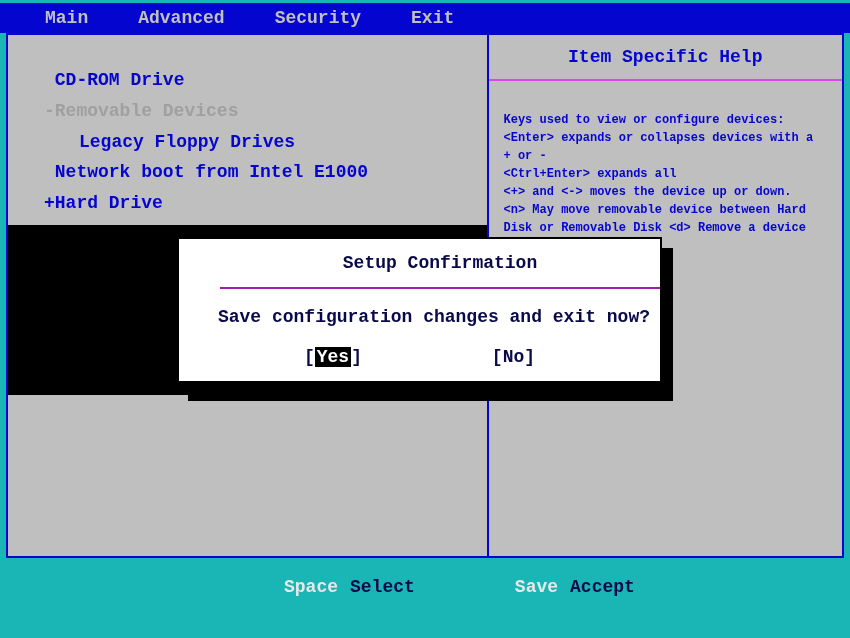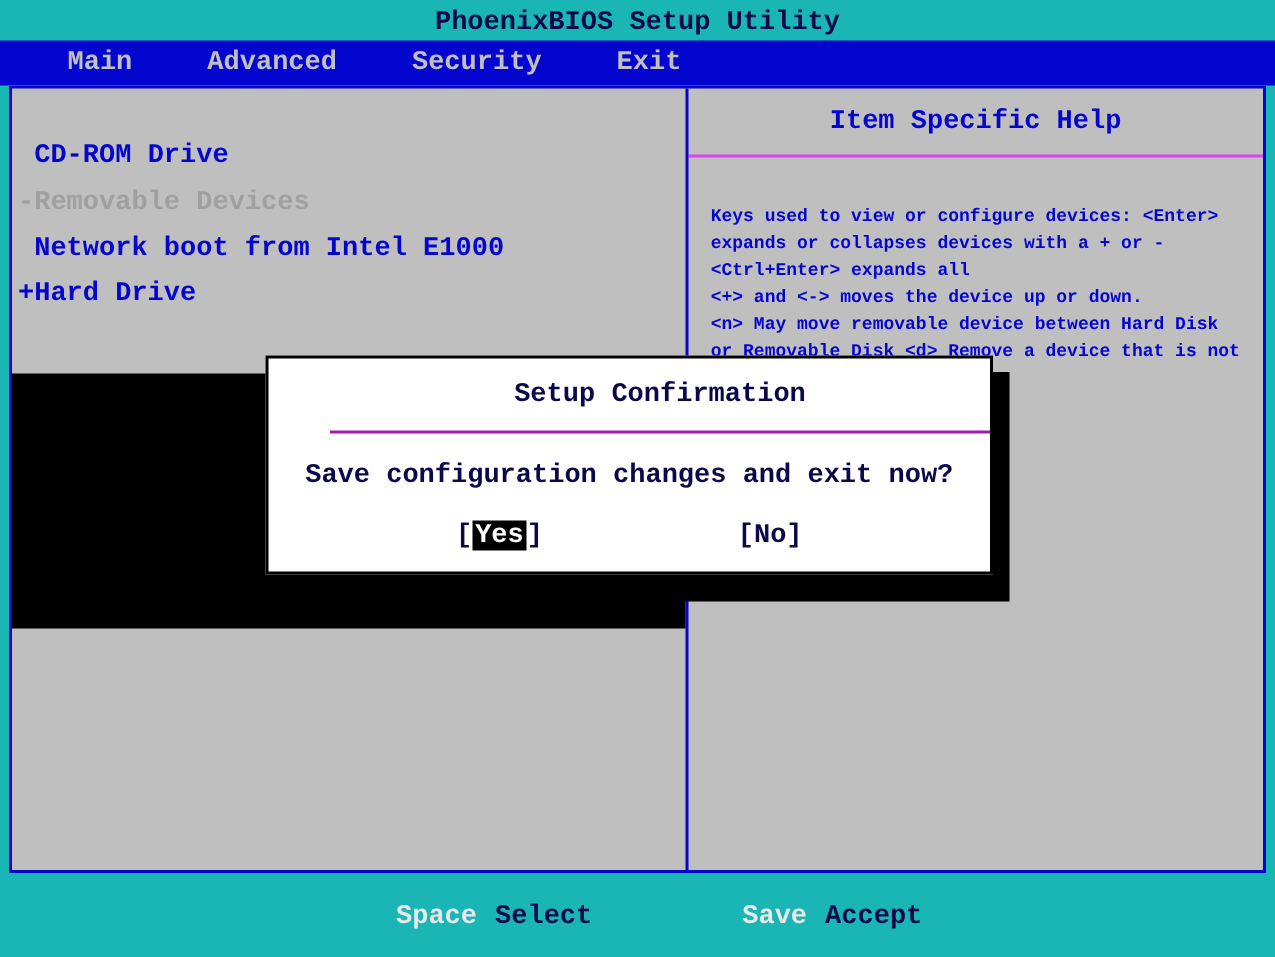--- a/index.html
+++ b/index.html
@@ -47,21 +47,21 @@
     }
     .main-content {
       display: flex;
       height: 525px;
       background: #bfbfbf;
       margin: 0 6px;
       border: 2px solid #0505d0;
     }
     .left-panel {
       flex: 1.15;
-      padding: 30px 4px;
+      padding: 30px 36px;
       border-right: 2px solid #0505d0;
       position: relative;
     }
     .right-panel {
       flex: 1;
       display: flex;
       flex-direction: column;
     }
     .help-title {
       text-align: center;
@@ -114,21 +114,21 @@
       z-index: 5;
     }
     .dialog-title {
       text-align: center;
       color: #0a0a4a;
       padding: 14px 18px;
       border-bottom: 2px solid #a21caf;
       margin-left: 41px;
     }
     .dialog-message {
-      text-align: center;
+      text-align: right;
       color: #0a0a4a;
       padding: 18px 10px 8px 10px;
     }
     .dialog-buttons {
       display: flex;
       justify-content: space-around;
       padding: 12px 60px 14px 60px;
       align-items: flex-end;
     }
     .dialog-btn {
@@ -138,22 +138,23 @@
       background: #000;
       color: #fff;
       padding: 0 2px;
     }
     .footer-bar {
       background: #1ab5b5;
       color: #0a0a4a;
       display: flex;
       height: 46px;
       align-items: center;
-      padding: 0 24px;
+      padding: 0 4px;
       margin-top: 6px;
+      margin-left: 40px;
     }
     .footer-section {
       display: flex;
       gap: 12px;
       margin-left: 240px;
     }
     .footer-section2 {
       display: flex;
       gap: 12px;
       margin-left: 100px;
@@ -162,33 +163,33 @@
       color: #e8e8e8;
     }
     .footer-label {
       color: #0a0a4a;
     }
   </style>
 </head>
 <body>
 
 <div class="outer-frame">
-  <div class="title-bar">PhoenixBIOS Setup Utility</div>
 
   <div class="menu-bar">
     <div class="menu-item">Main</div>
     <div class="menu-item">Advanced</div>
     <div class="menu-item">Security</div>
     <div class="menu-item">Exit</div>
   </div>
 
   <div class="main-content">
     <div class="left-panel">
       <div class="boot-item">&nbsp;<span>CD-ROM Drive</span></div>
       <div class="boot-item selected">-Removable Devices</div>
+      <div class="boot-item indented">Legacy Floppy Drives</div>
       <div class="boot-item">&nbsp;<span>Network boot from Intel E1000</span></div>
       <div class="boot-item">+Hard Drive</div>
       <div class="black-stripe"></div>
     </div>
 
     <div class="right-panel">
       <div class="help-title">Item Specific Help</div>
       <div class="help-content">
         Keys used to view or configure devices: &lt;Enter&gt; expands or collapses devices with a + or -<br>
         &lt;Ctrl+Enter&gt; expands all<br>

